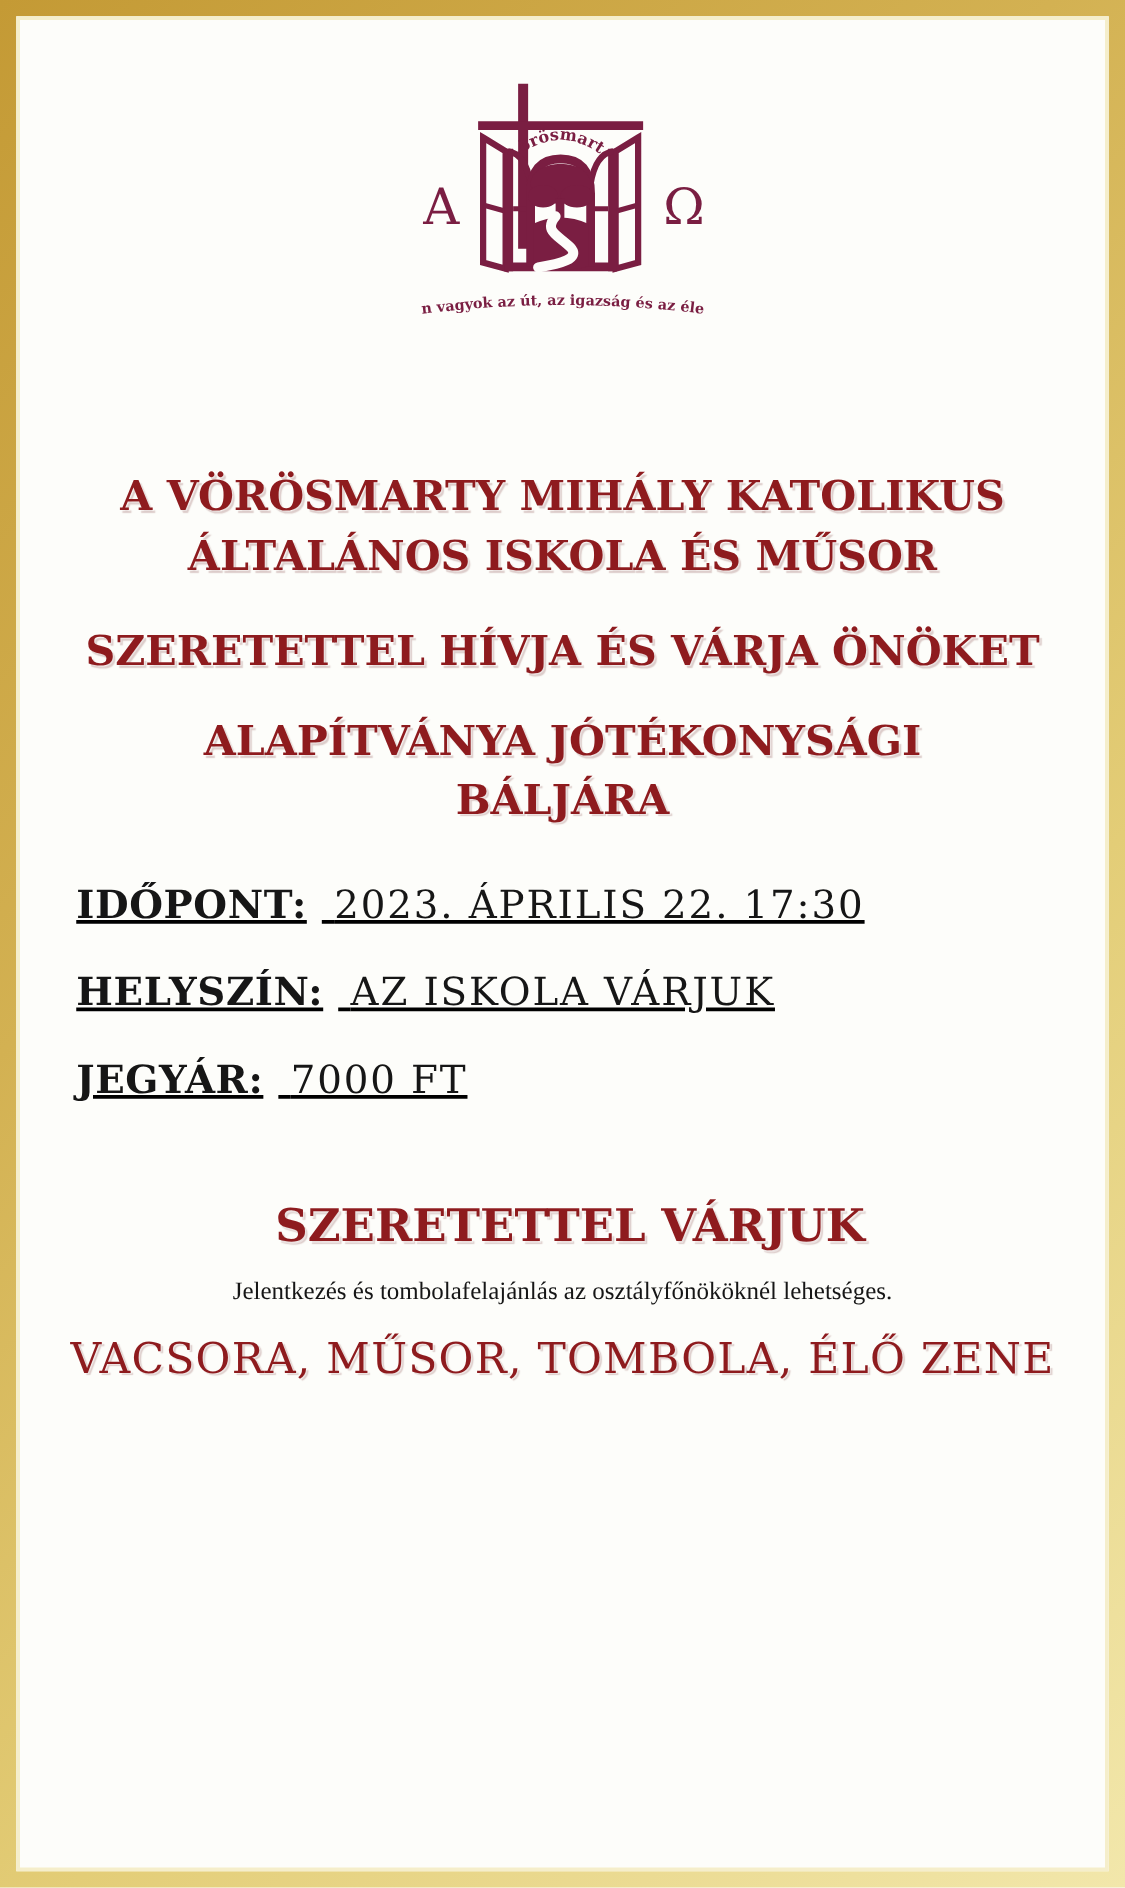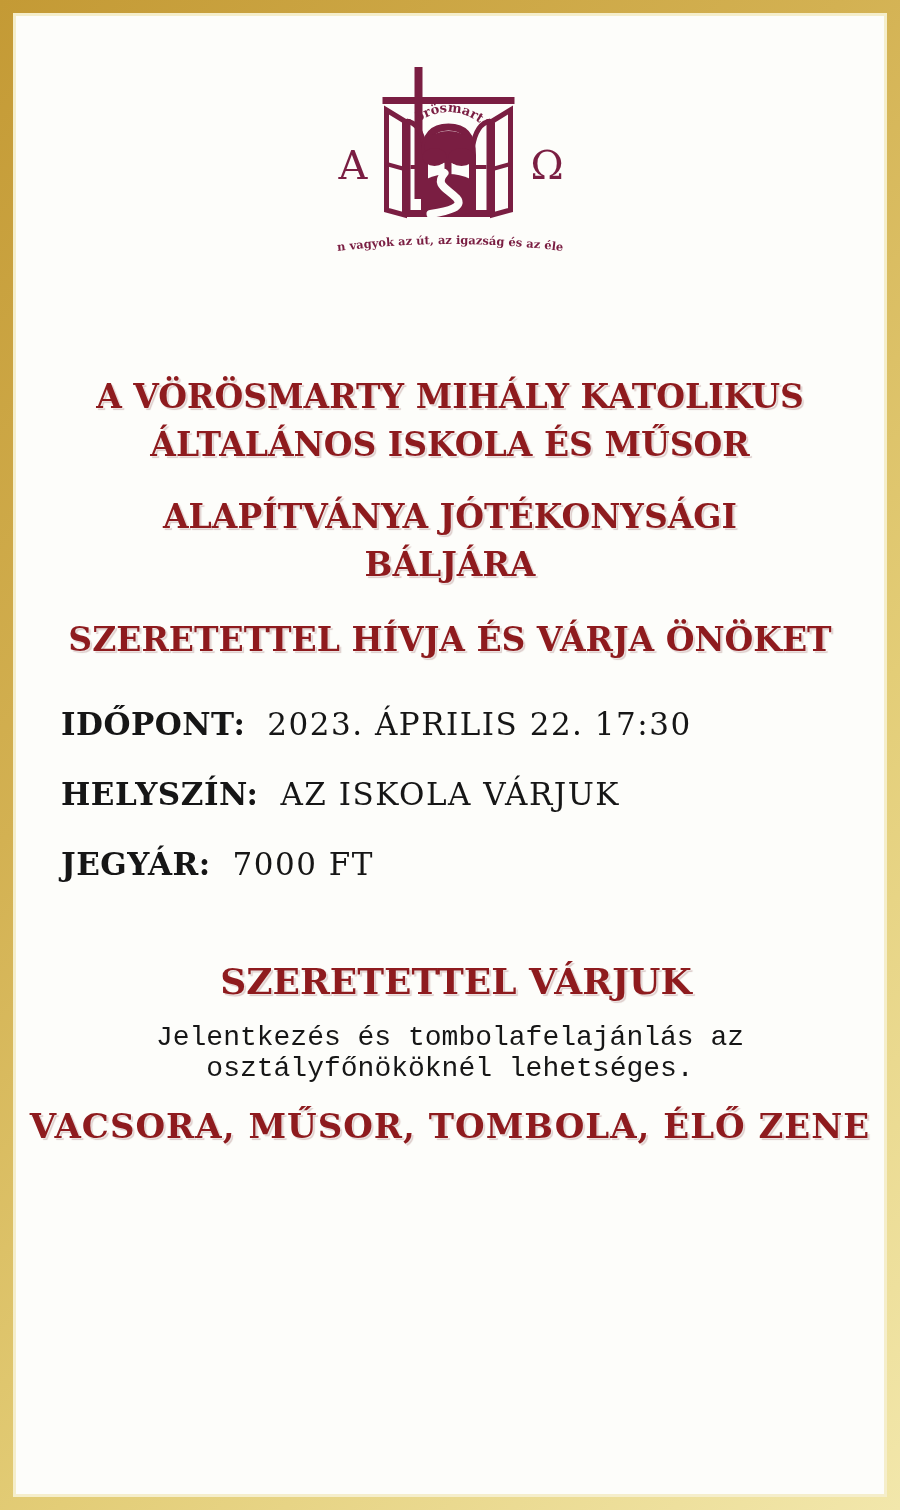--- a/index.html
+++ b/index.html
@@ -43,44 +43,45 @@
     color: var(--red, #8e1b1e);
     text-shadow: 1px 1px 0 rgba(255,255,255,0.4), 2px 2px 1px rgba(90,10,10,0.2);
   }
   .intro.first { margin-top: 112px; }
   .intro.second { margin-top: 28px; }
   .intro.third { margin-top: 24px; }
 
   .details {
     margin: 40px 0 0 45px;
     text-align: left;
+    text-decoration: underline;
   }
   .detail-row { margin-bottom: 30px; font-size: 31px; line-height: 40px; color: var(--black, #161616); }
   .detail-label { font-weight: bold; letter-spacing: 0.5px; margin-right: 12px; text-shadow: 1px 1px 0 rgba(255,255,255,0.5); }
   .detail-value { font-weight: normal; letter-spacing: 1.5px; }
 
   .raffle {
     margin: 70px 0 0 12px;
     font-size: 36px;
     font-weight: bold;
     line-height: 1.5;
     color: var(--red, #8e1b1e);
     text-shadow: 1px 1px 0 rgba(255,255,255,0.4), 2px 2px 1px rgba(90,10,10,0.2);
   }
   .note {
     margin: 14px 0 0 0;
-    font-size: 28px;
+    font-size: 20px;
     font-weight: normal;
     color: var(--black, #161616);
-    font-family: Liberation Mono, monospace;
+    font-family: Liberation Serif, serif;
   }
   .footer-line {
     margin: 22px 0 12px 0;
     font-size: 34px;
-    font-weight: bold;
+    font-weight: normal;
     letter-spacing: 1px;
     color: var(--red, #8e1b1e);
     text-shadow: 1px 1px 0 rgba(255,255,255,0.4), 2px 2px 1px rgba(90,10,10,0.2);
   }
 </style>
 </head>
 <body>
 
 <div class="poster">
   <div class="inner">
@@ -137,27 +138,27 @@
         </g>
       </svg>
     </div>
 
 
     <p class="intro first">
       <span>A VÖRÖSMARTY MIHÁLY KATOLIKUS</span><br>
       <span>ÁLTALÁNOS ISKOLA ÉS MŰSOR</span>
     </p>
 
+    <p class="intro second">
+      <span>SZERETETTEL HÍVJA ÉS VÁRJA ÖNÖKET</span>
+    </p>
+
     <p class="intro third">
       <span>ALAPÍTVÁNYA JÓTÉKONYSÁGI</span><br>
       <span>BÁLJÁRA</span>
-    </p>
-
-    <p class="intro second">
-      <span>SZERETETTEL HÍVJA ÉS VÁRJA ÖNÖKET</span>
     </p>
 
     <div class="details">
       <div class="detail-row">
         <span class="detail-label">IDŐPONT:</span>
         <span class="detail-value">2023. ÁPRILIS 22. 17:30</span>
       </div>
       <div class="detail-row">
         <span class="detail-label">HELYSZÍN:</span>
         <span class="detail-value">AZ ISKOLA VÁRJUK</span>

